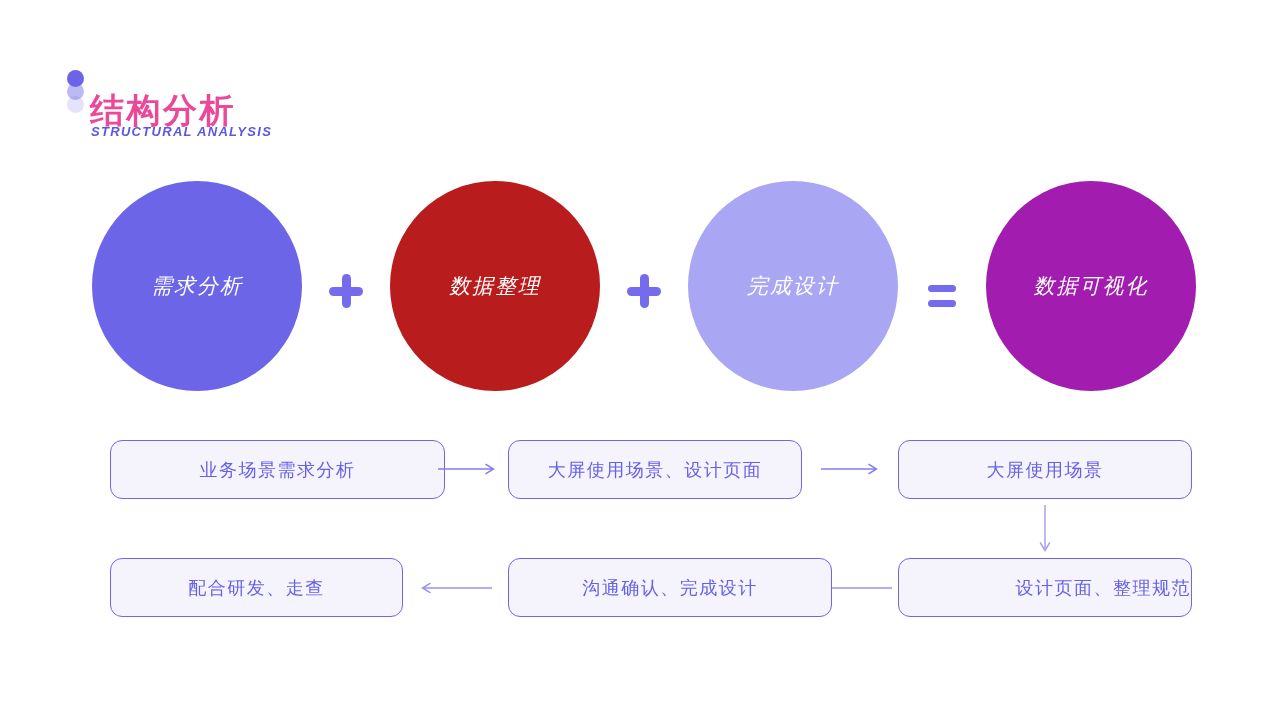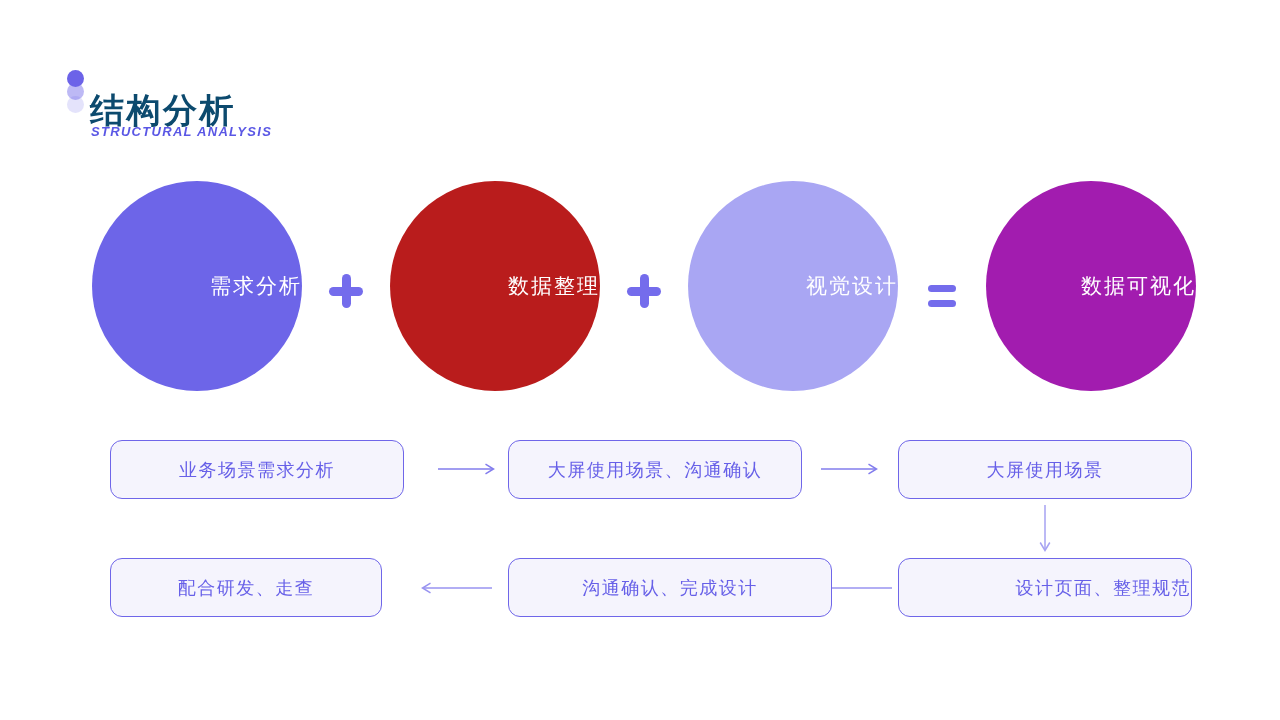--- a/index.html
+++ b/index.html
@@ -6,51 +6,51 @@
   body{font-family:"Liberation Sans","DejaVu Sans",sans-serif;}
   .stage{position:relative;width:1280px;height:720px;background:#ffffff;overflow:hidden;}
 
   
   .bullet{position:absolute;left:67px;top:70px;width:18px;height:44px;}
   .bullet i{position:absolute;left:0;width:17px;height:17px;border-radius:50%;display:block;}
   .bullet .d1{top:0;background:#6C63E8;z-index:3;}
   .bullet .d2{top:13px;background:rgba(108,99,232,.45);z-index:2;}
   .bullet .d3{top:26px;background:rgba(108,99,232,.18);z-index:1;}
   .title{position:absolute;left:90px;top:68px;font-size:34px;font-weight:bold;
-         color:#0c4a6e;letter-spacing:2.5px;line-height:38px;}
+         color:#ec4899;letter-spacing:2.5px;line-height:38px;}
   .subtitle{position:absolute;left:91px;top:124px;font-size:13px;font-style:italic;
             font-weight:bold;color:#5A57E5;letter-spacing:1.3px;}
 
   
   .circle{position:absolute;top:181px;width:210px;height:210px;border-radius:50%;
-          display:flex;align-items:center;justify-content:flex-end;}
+          display:flex;align-items:center;justify-content:center;font-style:italic;}
   .circle span{color:#ffffff;font-size:21px;letter-spacing:2px;font-weight:500;}
   .c0{left:92px;} .c1{left:390px;} .c2{left:688px;} .c3{left:986px;}
 
   
   .op{position:absolute;}
   .op-plus{width:34px;height:34px;top:274px;}
   .op-plus.p0{left:329px;} .op-plus.p1{left:627px;}
   .op-plus::before,.op-plus::after{content:"";position:absolute;background:#746CEC;border-radius:5px;}
   .op-plus::before{left:0;top:12.5px;width:34px;height:9px;}
   .op-plus::after{left:12.5px;top:0;width:9px;height:34px;}
   .op-equals{width:28px;height:22px;left:928px;top:285px;}
   .op-equals::before,.op-equals::after{content:"";position:absolute;left:0;width:28px;height:7px;
         background:#746CEC;border-radius:4px;}
   .op-equals::before{top:0;}
   .op-equals::after{bottom:0;}
 
   
   .fbox{position:absolute;height:59px;border:1.6px solid #6F66E9;border-radius:12px;
         background:#F5F4FD;display:flex;align-items:center;justify-content:center;
         box-sizing:border-box;color:#6760E8;font-size:18px;letter-spacing:1.5px;}
-  .b1{left:110px;top:440px;width:294px;}
+  .b1{left:110px;top:440px;width:335px;}
   .b2{left:508px;top:440px;width:294px;}
   .b3{left:898px;top:440px;width:294px;}
-  .b6{left:110px;top:558px;width:272px;}
+  .b6{left:110px;top:558px;width:293px;}
   .b5{left:508px;top:558px;width:324px;}
   .b4{left:898px;top:558px;width:294px;justify-content:flex-end;}
 
   .arrow{position:absolute;}
   .ar1{left:438px;top:462px;}
   .ar2{left:821px;top:462px;}
   .adown{left:1038px;top:505px;}
   .al1{left:820px;top:581px;}
   .al2{left:420px;top:581px;}
 </style>
@@ -69,36 +69,36 @@
 
   <div class="circle c0" style="background: rgb(109, 101, 232);">
     <span>需求分析</span>
   </div>
   <div class="op op-plus p0" aria-label="+"></div>
   <div class="circle c1" style="background: #b91c1c;">
     <span>数据整理</span>
   </div>
   <div class="op op-plus p1" aria-label="+"></div>
   <div class="circle c2" style="background: rgb(169, 166, 243);">
-    <span>视觉设计</span>
+    <span>完成设计</span>
   </div>
   <div class="op op-equals" aria-label="="></div>
   <div class="circle c3" style="background: #a21caf;">
     <span>数据可视化</span>
   </div>
 
   <div class="fbox b1">
     <span>业务场景需求分析</span>
   </div>
   <svg class="arrow ar1" width="58" height="14" viewBox="0 0 58 14">
     <line x1="0" y1="7" x2="55" y2="7" stroke="#827CED" stroke-width="1.5"></line>
     <polyline points="47.5,2.2 55.5,7 47.5,11.8" fill="none" stroke="#827CED" stroke-width="1.5"></polyline>
   </svg>
   <div class="fbox b2">
-    <span>大屏使用场景、沟通确认</span>
+    <span>大屏使用场景、设计页面</span>
   </div>
   <svg class="arrow ar2" width="58" height="14" viewBox="0 0 58 14">
     <line x1="0" y1="7" x2="55" y2="7" stroke="#827CED" stroke-width="1.5"></line>
     <polyline points="47.5,2.2 55.5,7 47.5,11.8" fill="none" stroke="#827CED" stroke-width="1.5"></polyline>
   </svg>
   <div class="fbox b3">
     <span>大屏使用场景</span>
   </div>
 
   <svg class="arrow adown" width="14" height="48" viewBox="0 0 14 48">

